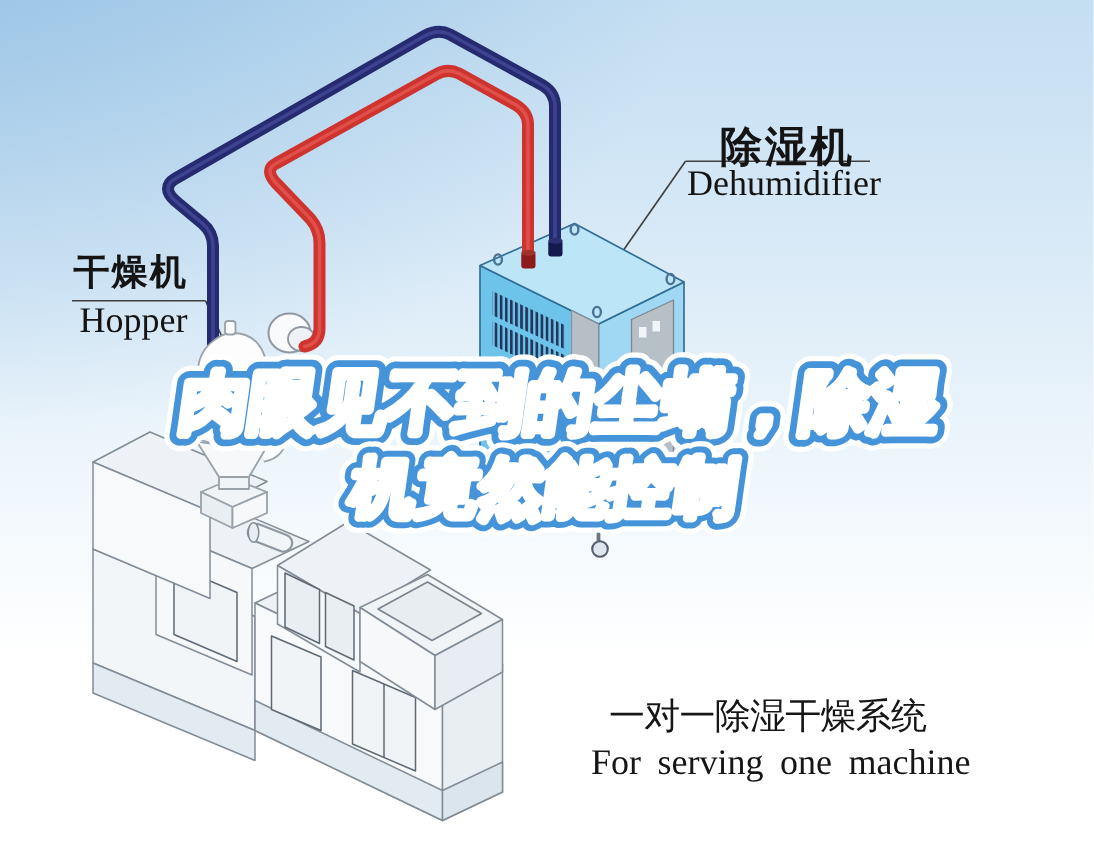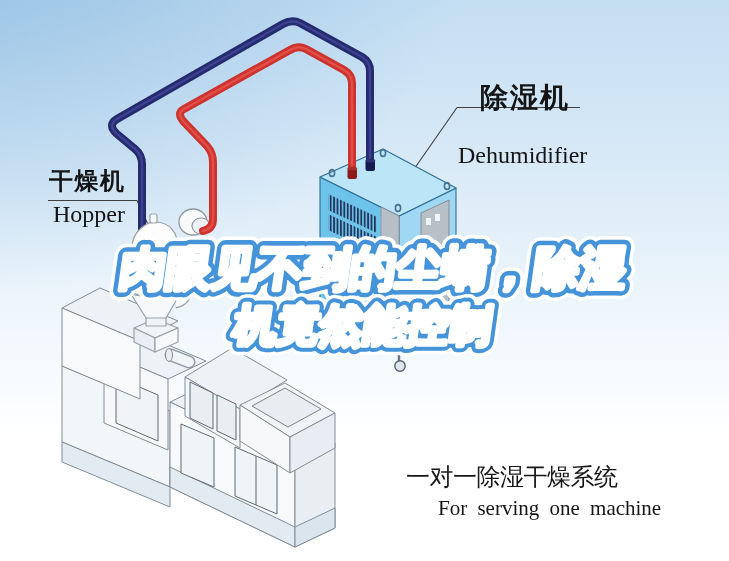--- a/index.html
+++ b/index.html
@@ -6,23 +6,23 @@
   .page{position:relative;width:729px;height:561px;overflow:hidden;font-family:"Liberation Sans",sans-serif;
     background:
       radial-gradient(1000px 700px at -10% -15%, rgba(96,160,212,0.50), rgba(96,160,212,0) 55%),
       linear-gradient(180deg, #c4def2 0%, #d9eaf7 30%, #eef6fc 55%, #ffffff 78%);}
   svg.illus{position:absolute;left:0;top:0;}
   .zh-label{position:absolute;font-weight:bold;color:#141414;white-space:nowrap;}
   #hopper-zh{left:49px;top:165px;font-size:24px;letter-spacing:1.5px;}
   #dehum-zh{left:480px;top:79px;font-size:28px;letter-spacing:2px;}
   .en-label{position:absolute;font-family:"Liberation Serif",serif;color:#141414;white-space:nowrap;}
   #hopper-en{left:53px;top:201px;font-size:24px;}
-  #dehum-en{left:458px;top:110px;font-size:24px;margin-top:32px;}
+  #dehum-en{left:458px;top:110px;font-size:24px;}
   .caption-zh{position:absolute;left:406px;top:461px;font-size:24px;color:#161616;letter-spacing:-0.5px;white-space:nowrap;font-family:"Liberation Serif",serif;}
-  .caption-en{position:absolute;left:438px;top:496px;font-size:21px;font-family:"Liberation Serif",serif;color:#161616;word-spacing:5px;white-space:nowrap;}
+  .caption-en{position:absolute;left:394px;top:496px;font-size:24px;font-family:"Liberation Serif",serif;color:#161616;word-spacing:5px;white-space:nowrap;}
 </style>
 </head>
 <body>
 
 <div class="page">
 
   <svg class="illus" width="729" height="561" viewBox="0 0 729 561">
     <defs>
       <pattern id="vt" width="3.4" height="18" patternUnits="userSpaceOnUse">
         <rect width="1.8" height="18" fill="#23365c"></rect>

